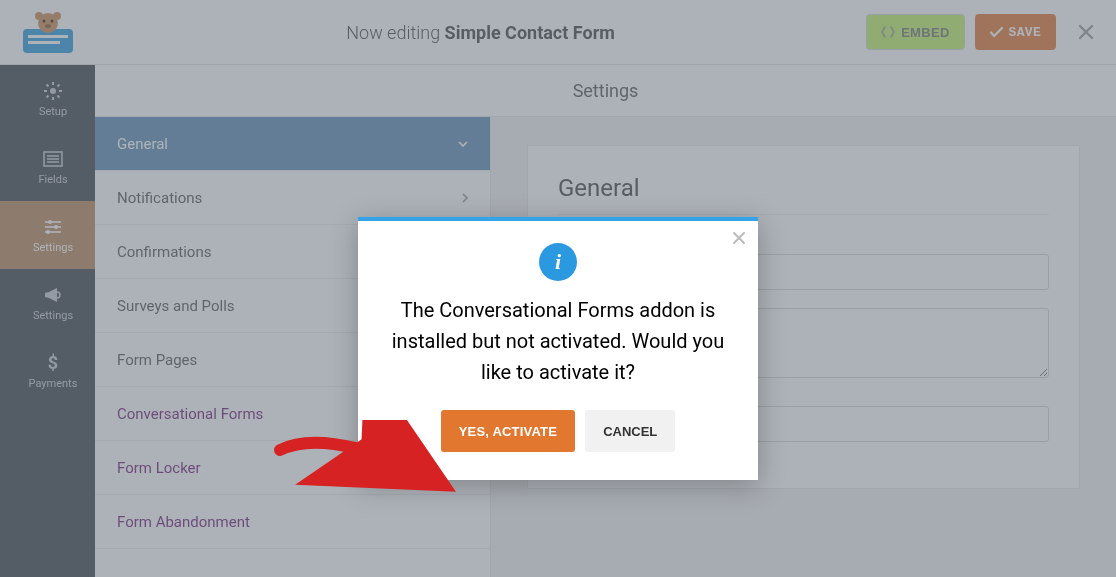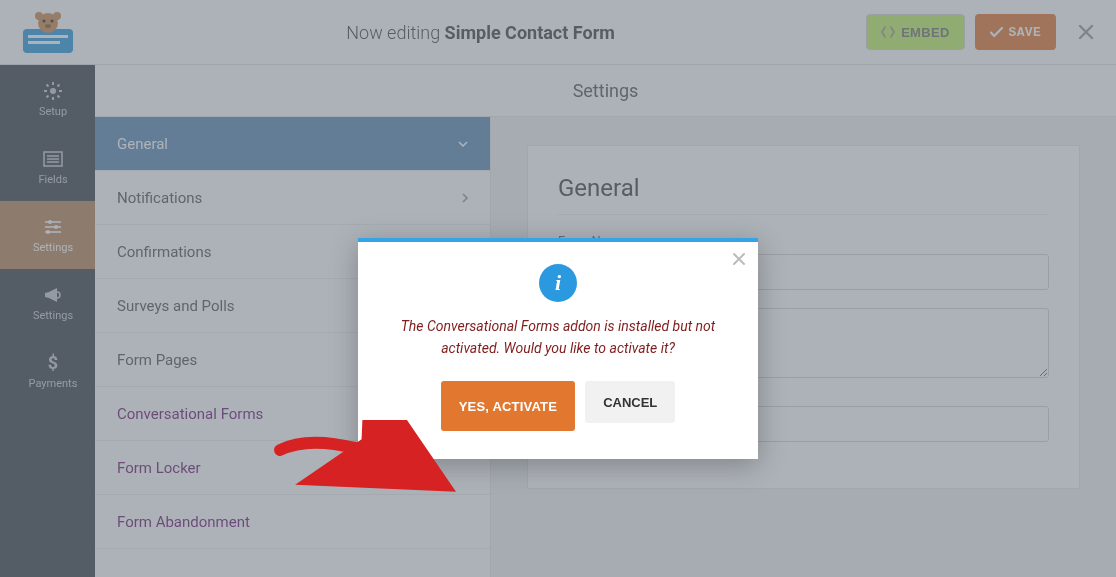--- a/index.html
+++ b/index.html
@@ -45,23 +45,23 @@
 .panel h2 { font-size: 24px; font-weight: 400; color: #444; padding-bottom: 12px; border-bottom: 1px solid #eee; margin-bottom: 18px; }
 .form-label { font-size: 13px; color: #666; margin-bottom: 6px; display: block; }
 .form-input { width: 100%; height: 36px; border: 1px solid #d6d6d6; border-radius: 3px; padding: 0 10px; font-size: 14px; color: #555; margin-bottom: 18px; }
 .form-textarea { width: 100%; height: 70px; border: 1px solid #d6d6d6; border-radius: 3px; resize: vertical; margin-bottom: 24px; }
 
 
 .overlay { position: absolute; inset: 0; background: rgba(105,115,125,0.55); display: flex; align-items: center; justify-content: center; }
 .modal { width: 400px; background: #fff; border-top: 4px solid #34a3e8; box-shadow: 0 6px 26px rgba(0,0,0,0.25); padding: 22px 28px 28px; position: relative; text-align: center; margin-top: 120px; }
 .modal-close { position: absolute; top: 10px; right: 12px; color: #bbb; cursor: pointer; }
 .info-icon { width: 38px; height: 38px; border-radius: 50%; background: #2b99e0; color: #fff; display: inline-flex; align-items: center; justify-content: center; margin-bottom: 14px; font-size: 22px; font-weight: 800; font-style: italic; font-family: Georgia, serif; }
-.modal p { color: #7f1d1d; font-size: 14px; line-height: 1.55; margin-bottom: 22px; font-style: italic; }
+.modal p { color: #000000; font-size: 20px; line-height: 1.55; margin-bottom: 22px; }
 .modal-actions { display: flex; justify-content: center; gap: 10px; }
-.btn-activate { background: #e27730; color: #fff; border: none; height: 50px; padding: 0 18px; font-size: 13px; font-weight: 700; border-radius: 3px; cursor: pointer; letter-spacing: 0.2px; }
+.btn-activate { background: #e27730; color: #fff; border: none; height: 42px; padding: 0 18px; font-size: 13px; font-weight: 700; border-radius: 3px; cursor: pointer; letter-spacing: 0.2px; }
 .btn-cancel { background: #f1f1f1; color: #333; border: none; height: 42px; padding: 0 18px; font-size: 13px; font-weight: 700; border-radius: 3px; cursor: pointer; }
 
 
 .arrow-annot { position: absolute; left: 270px; top: 420px; pointer-events: none; }
 
 svg { display: block; }
 </style>
 </head>
 <body>
 

